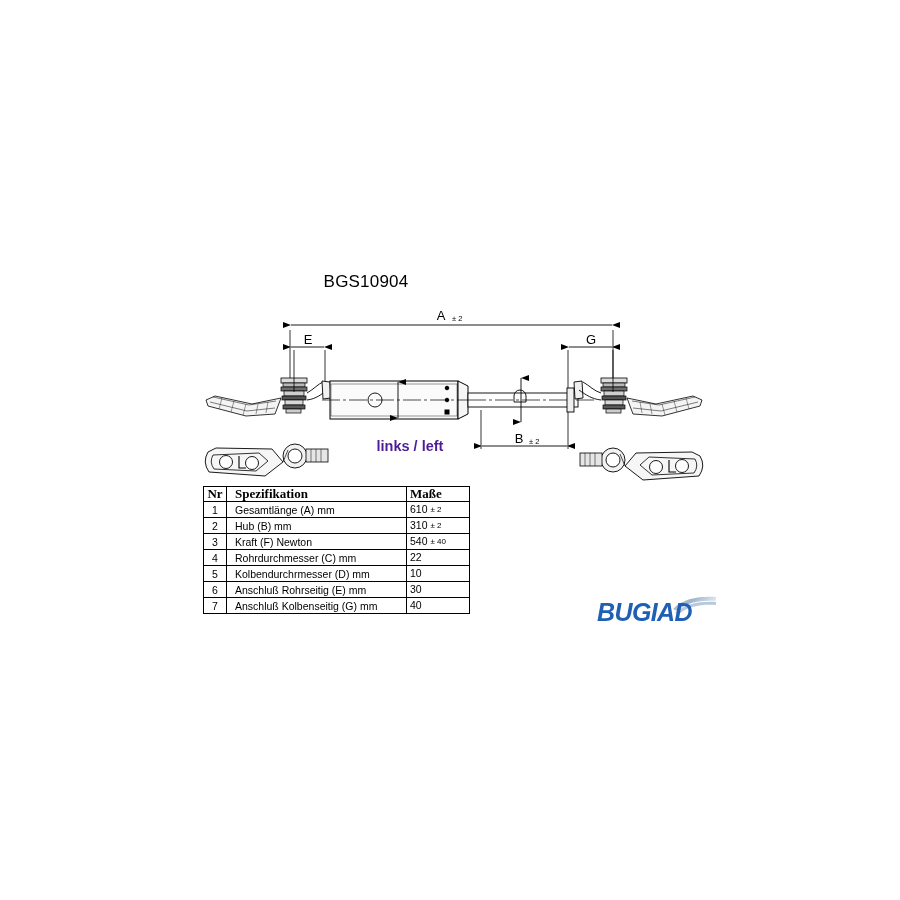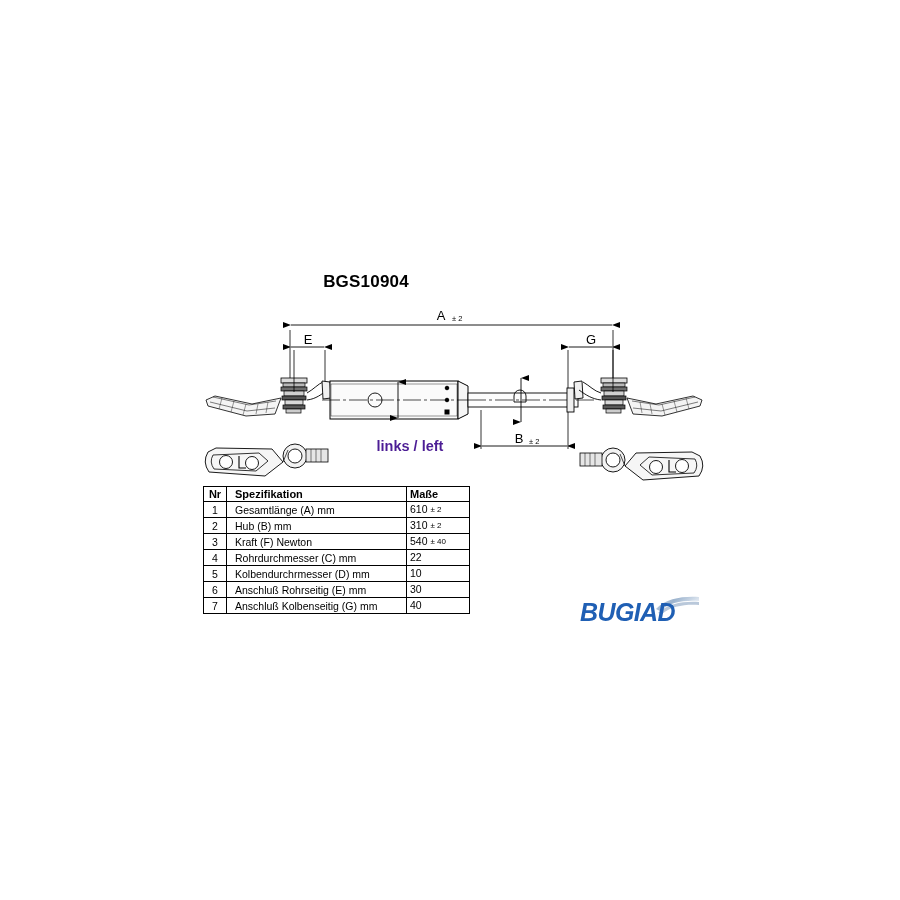--- a/index.html
+++ b/index.html
@@ -21,21 +21,21 @@
     height: 900px;
     background: #ffffff;
   }
   #part-title {
     position: absolute;
     left: 0;
     top: 272px;
     width: 732px;
     text-align: center;
     font-size: 17px;
-    font-weight: bold;
+    font-weight: normal;
     color: #000000;
     letter-spacing: 0.2px;
   }
   #side-caption {
     position: absolute;
     left: 340px;
     top: 438px;
     width: 140px;
     text-align: center;
     font-size: 14.5px;
@@ -60,31 +60,32 @@
   #spec-table th, #spec-table td {
     border: 1px solid #000;
     padding: 0px 3px;
     height: 14px;
     line-height: 14px;
     font-weight: normal;
     white-space: nowrap;
   }
   #spec-table thead th {
     font-weight: bold;
-    font-size: 11px;
+    font-size: 13px;
     text-align: center;
+    font-family: Liberation Serif, serif;
   }
   #spec-table .col-nr   { width: 16px;  text-align: center; }
   #spec-table .col-spec { width: 168px; text-align: left; padding-left: 8px; }
   #spec-table .col-val  { width: 56px;  text-align: left; }
   .tol { font-size: 8px; vertical-align: 1px; }
   
   #brand-logo {
     position: absolute;
-    left: 580px;
+    left: 597px;
     top: 596px;
     width: 118px;
     height: 32px;
   }
   #brand-logo .logo-text {
     position: absolute;
     left: 0;
     top: 2px;
     font-family: "Liberation Sans", sans-serif;
     font-size: 25px;

